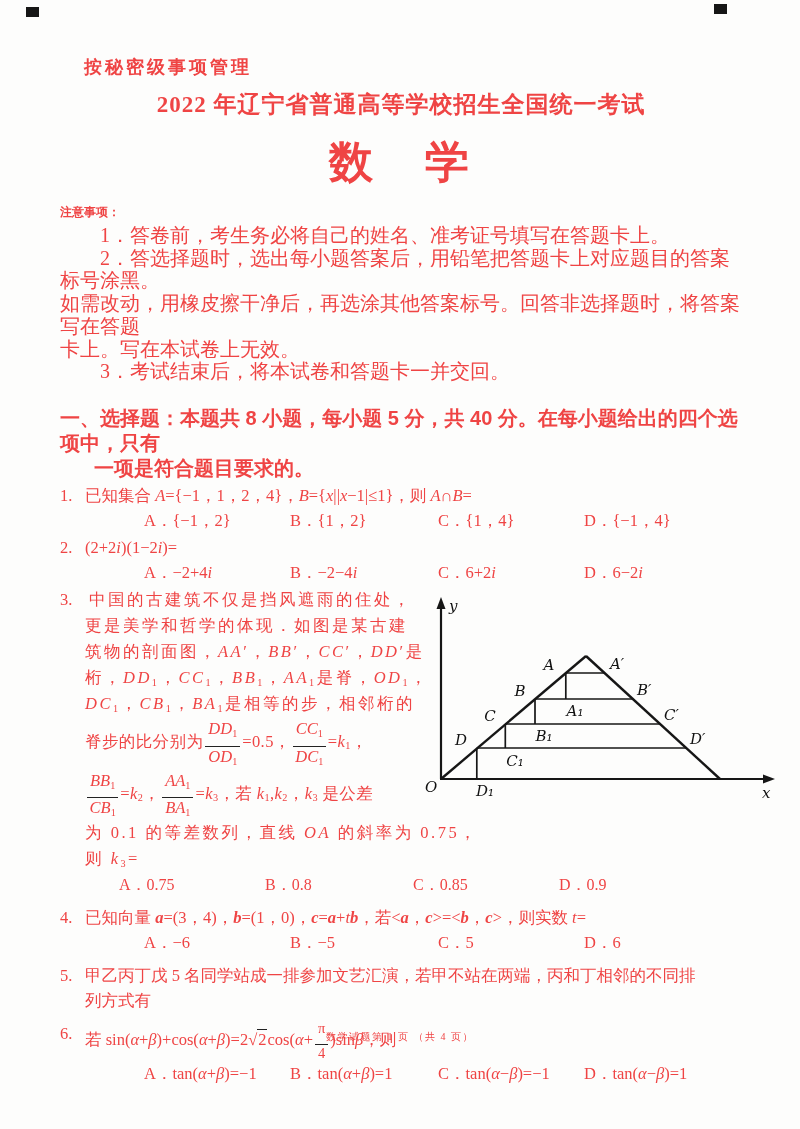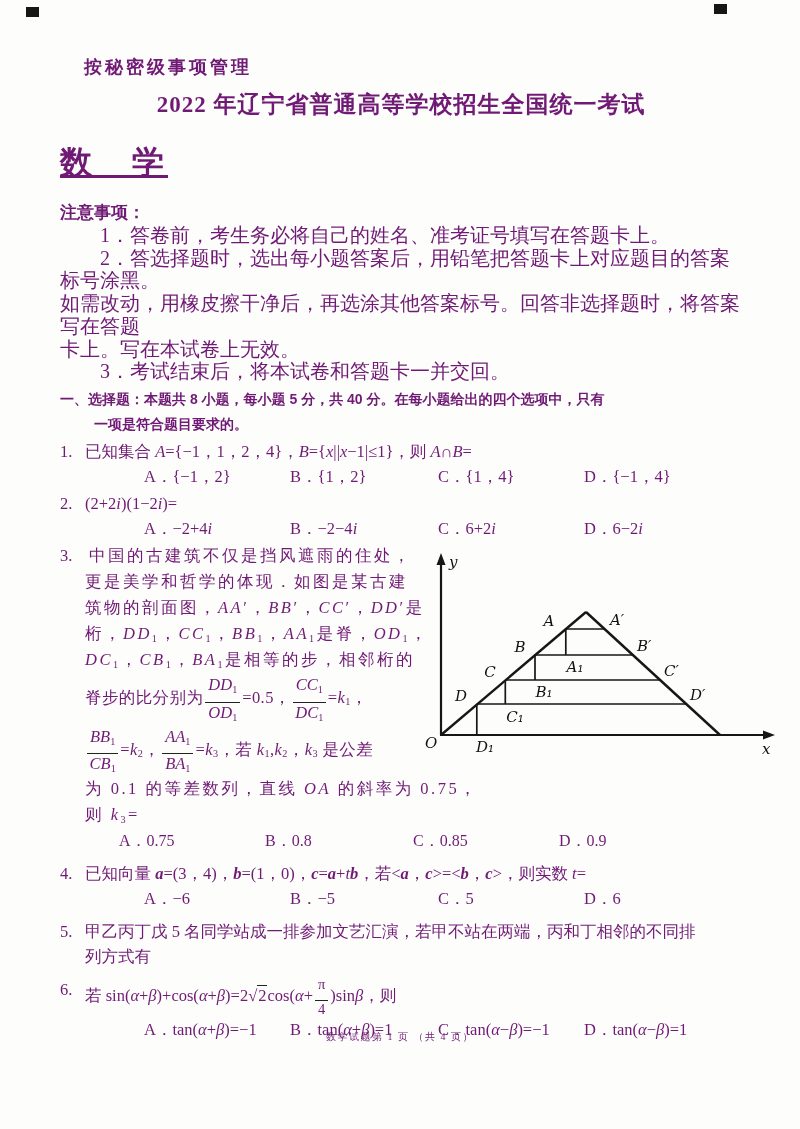--- a/index.html
+++ b/index.html
@@ -1,31 +1,31 @@
 <!DOCTYPE html>
 <html><head>
 <meta charset="utf-8">
 <style>
   html,body{margin:0;padding:0;background:#ffffff;}
-  .page{position:relative;width:800px;height:1129px;background:#fdfdfc;color:#701a75;
+  .page{position:relative;width:800px;height:1129px;background:#fdfdfc;color:#ef4444;
         font-family:"Liberation Serif","DejaVu Serif",serif;overflow:hidden;}
   .content{padding:56px 58px 0 60px;}
   .regmark{position:absolute;background:#161616;}
   .regmark.tl{left:26px;top:7px;width:13px;height:10px;}
   .regmark.tr{left:714px;top:4px;width:13px;height:10px;}
   .security{margin-left:24px;font-size:18px;font-weight:700;letter-spacing:3px;line-height:22px;}
   .exam-title{margin-top:12px;text-align:center;font-family:Liberation Serif, serif;
         font-size:23px;font-weight:700;letter-spacing:1px;line-height:30px;}
-  .subject-title{margin-top:16px;text-align:left;font-family:"Liberation Sans","DejaVu Sans",sans-serif;
-        font-size:32px;font-weight:700;line-height:52px;letter-spacing:4px;text-decoration:underline;}
+  .subject-title{margin-top:16px;text-align:center;font-family:"Liberation Sans","DejaVu Sans",sans-serif;
+        font-size:44px;font-weight:700;line-height:52px;letter-spacing:4px;}
   .notices-head{margin-top:13px;font-family:"Liberation Sans","DejaVu Sans",sans-serif;
-        font-size:17px;font-weight:700;line-height:23px;}
+        font-size:12px;font-weight:700;line-height:23px;}
   .nline{font-size:20px;line-height:22.7px;}
   .ind{text-indent:2em;}
-  .sec{margin-top:4px;font-family:"Liberation Sans","DejaVu Sans",sans-serif;font-size:14px;font-weight:700;line-height:25px;}
+  .sec{margin-top:23px;font-family:"Liberation Sans","DejaVu Sans",sans-serif;font-size:20px;font-weight:700;line-height:25px;}
   .sec-l2{margin-left:34px;}
   .q{display:flex;margin-top:2px;font-size:16.5px;}
   .qn{flex:0 0 25px;line-height:25px;}
   .qc{flex:1;}
   .stem{line-height:25px;}
   .opts{margin-left:59px;display:grid;grid-template-columns:146px 148px 146px 1fr;line-height:25px;white-space:nowrap;}
   .mt8{margin-top:8px;}
   i{font-style:italic;}
   sub{font-size:0.62em;vertical-align:-0.25em;line-height:0;}
   .frac{display:inline-flex;flex-direction:column;vertical-align:middle;text-align:center;

